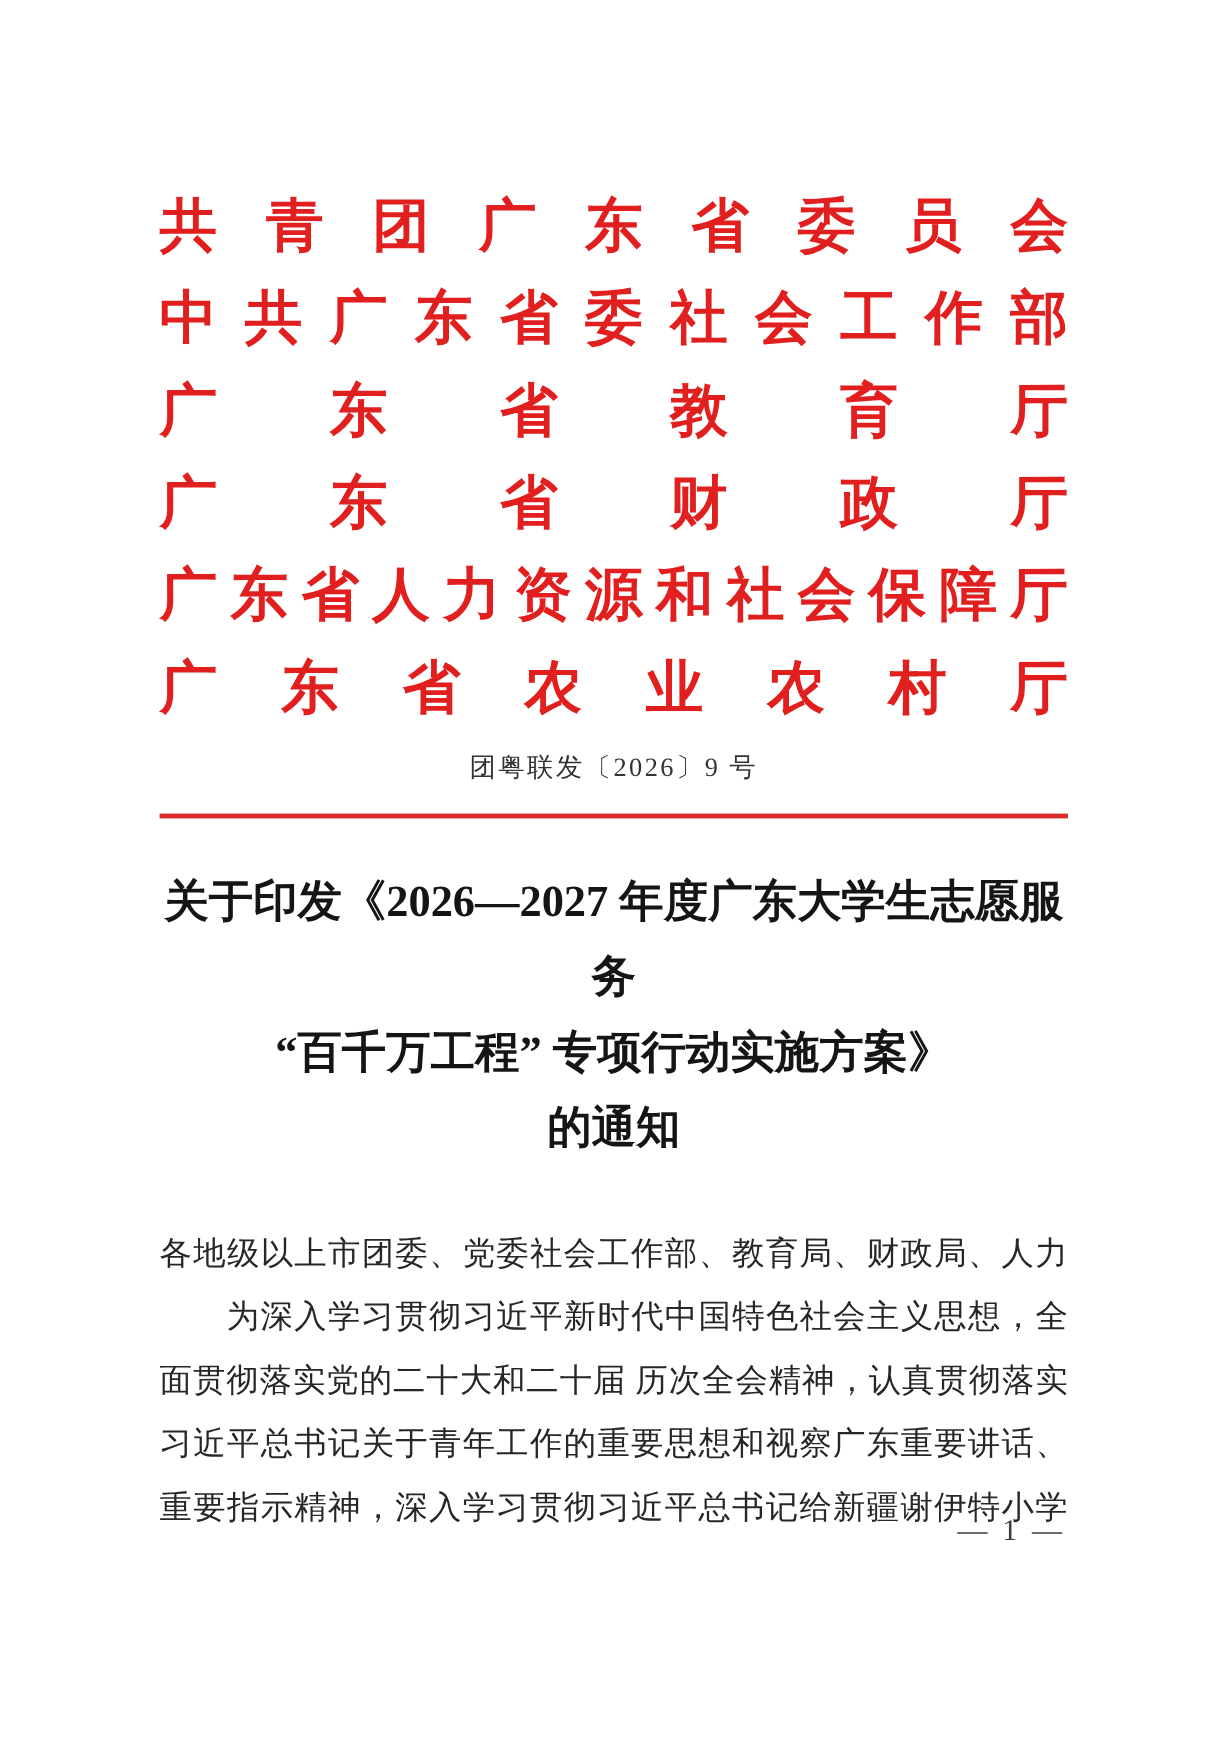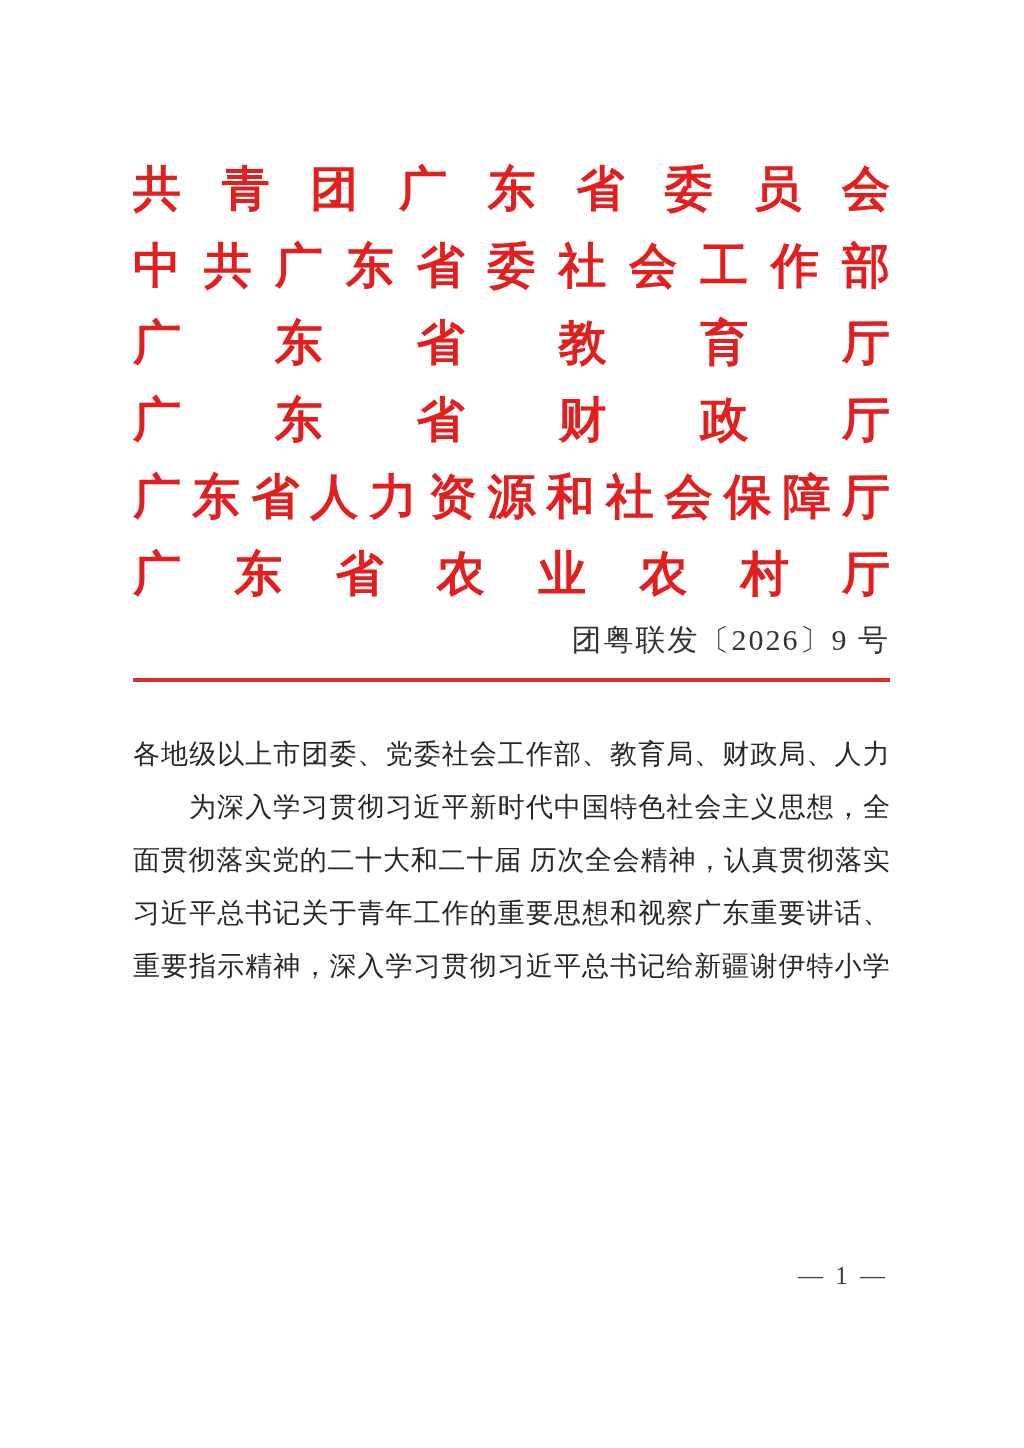--- a/index.html
+++ b/index.html
@@ -33,22 +33,22 @@
     color:var(--red);
     font-weight:700;
     font-size:48px;
     line-height:1;
     white-space:nowrap;
   }
   .doc-number{
     margin-top:6px;
     height:44px;
     line-height:44px;
-    text-align:right;
-    font-size:30px;
+    text-align:center;
+    font-size:22px;
     color:#333333;
     letter-spacing:2px;
   }
   .red-rule{
     margin-top:16px;
     height:4px;
     background:var(--rule-red);
   }
   .title-block{
     margin-top:38px;
@@ -157,20 +157,25 @@
         <span>农</span>
         <span>村</span>
         <span>厅</span>
       </div>
   </div>
 
   <div class="doc-number">团粤联发〔2026〕9 号</div>
 
   <div class="red-rule"></div>
 
+  <div class="title-block">
+    <div>关于印发《2026—2027 年度广东大学生志愿服务</div>
+    <div>“百千万工程” 专项行动实施方案》</div>
+    <div>的通知</div>
+  </div>
 
   <div class="body-block">
     <div class="body-line char-justify">
         <span>各</span>
         <span>地</span>
         <span>级</span>
         <span>以</span>
         <span>上</span>
         <span>市</span>
         <span>团</span>

